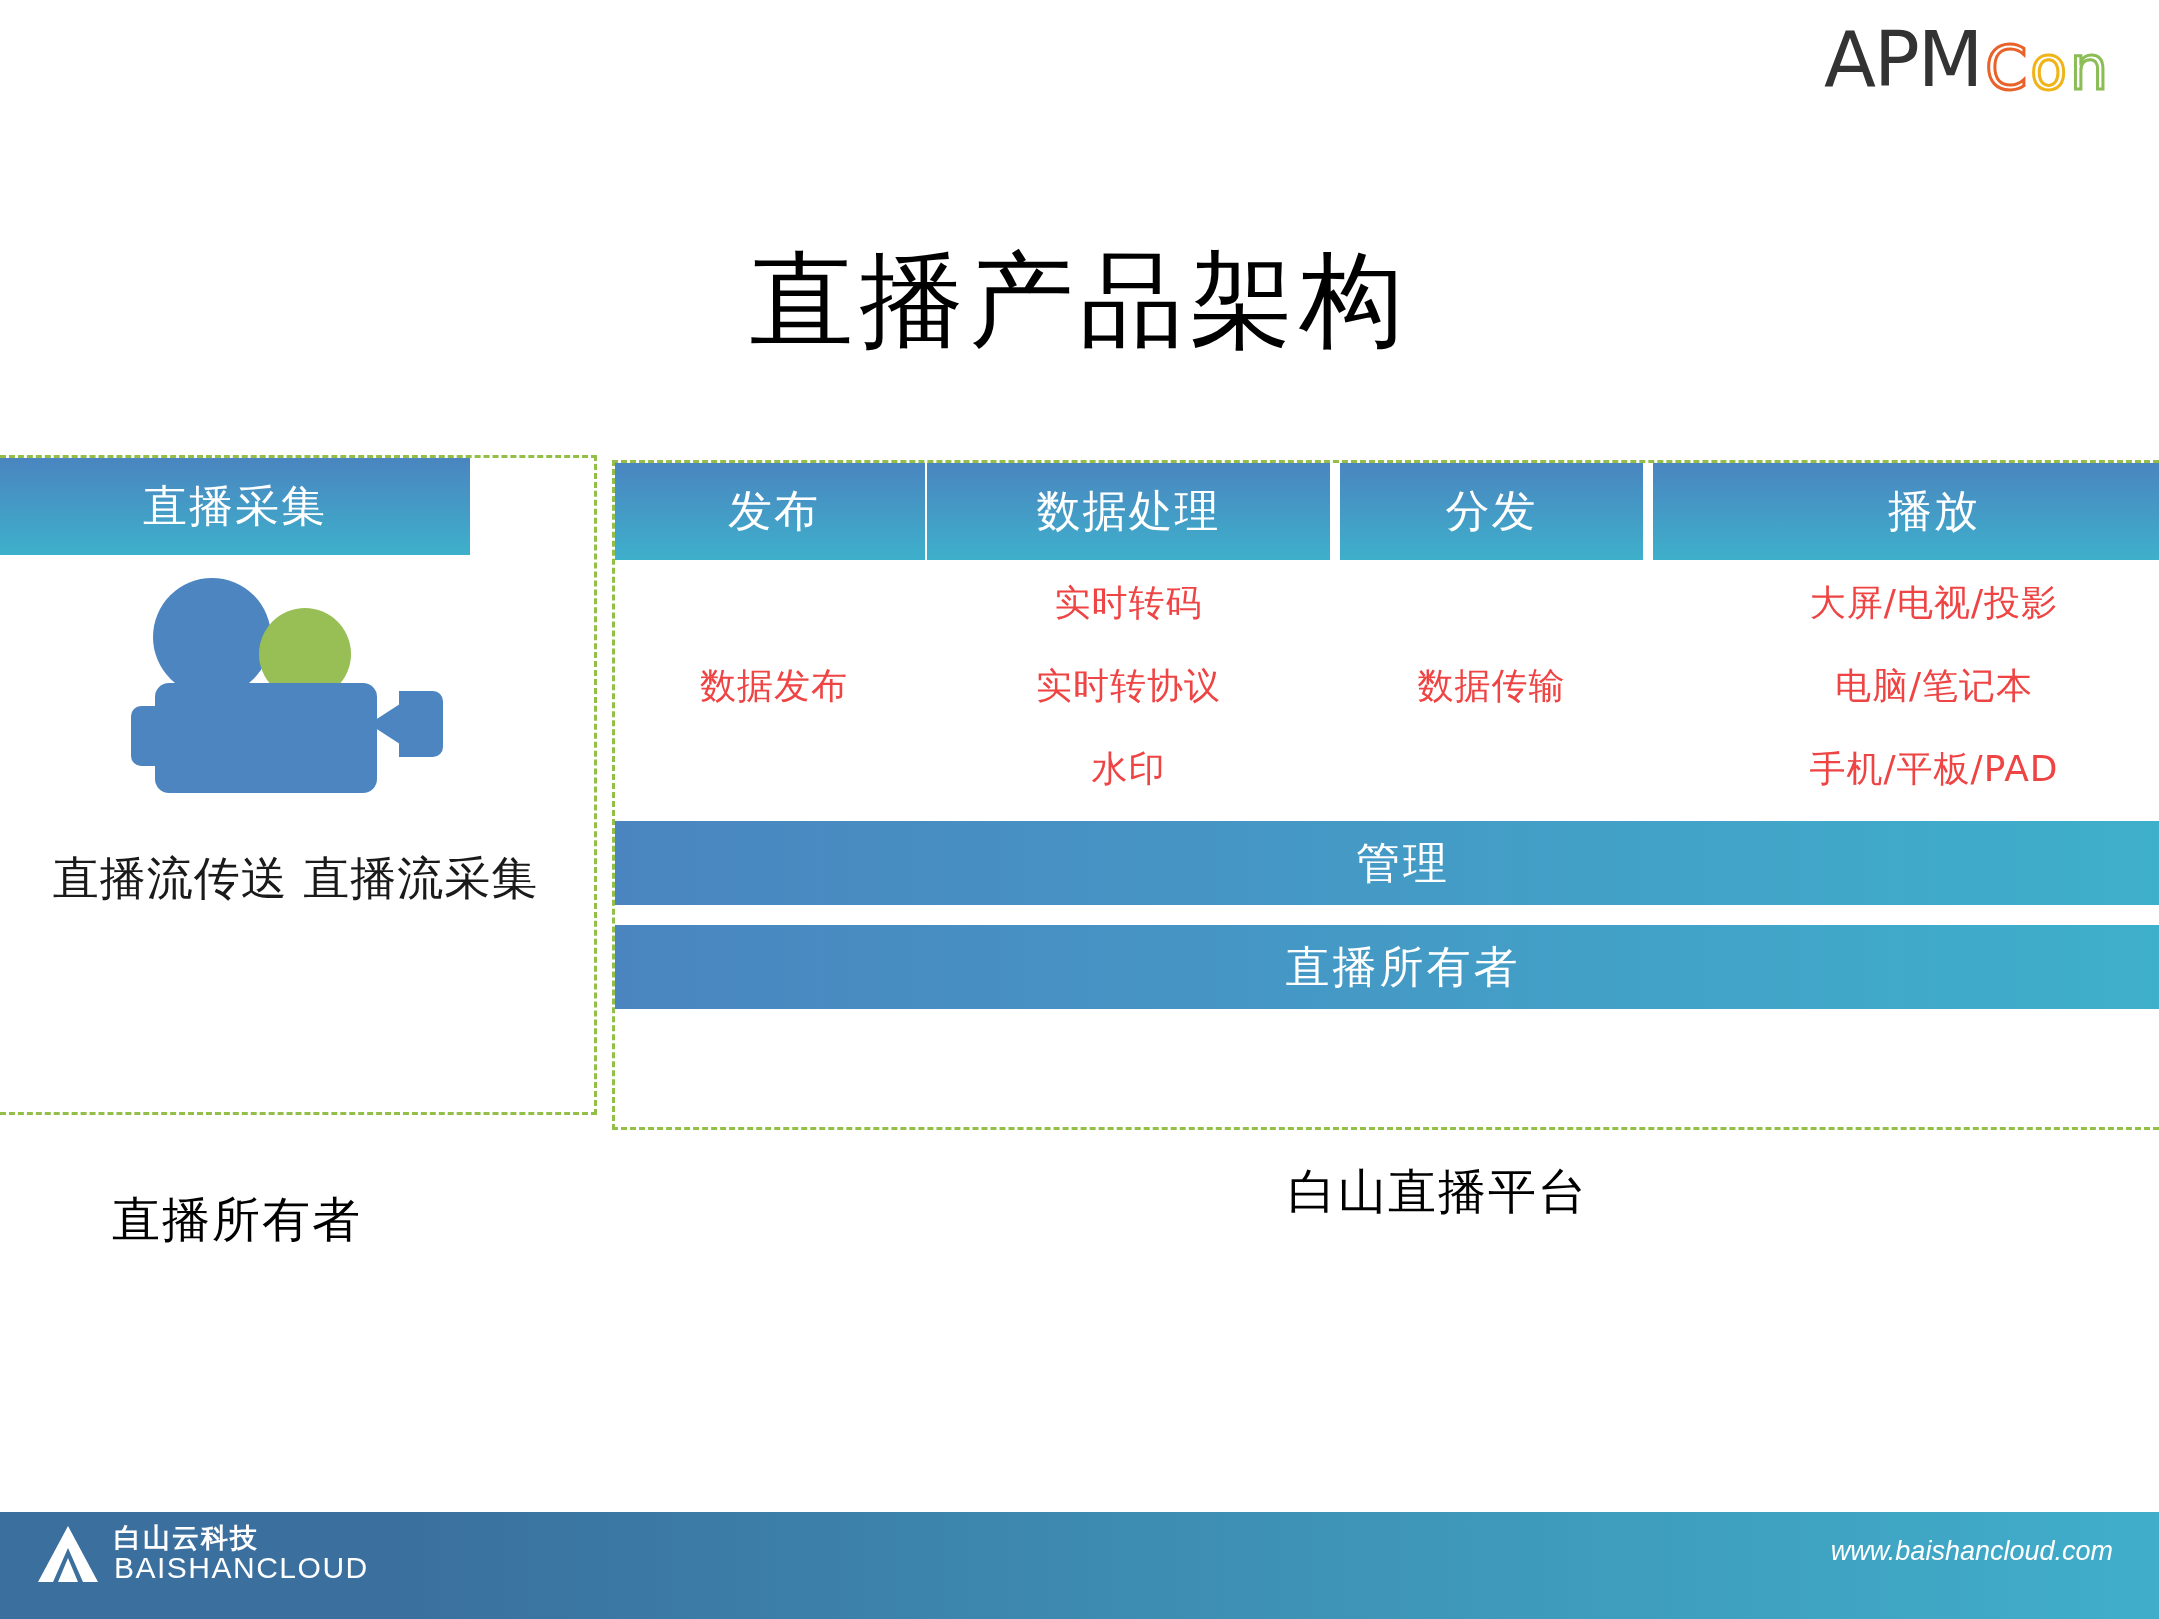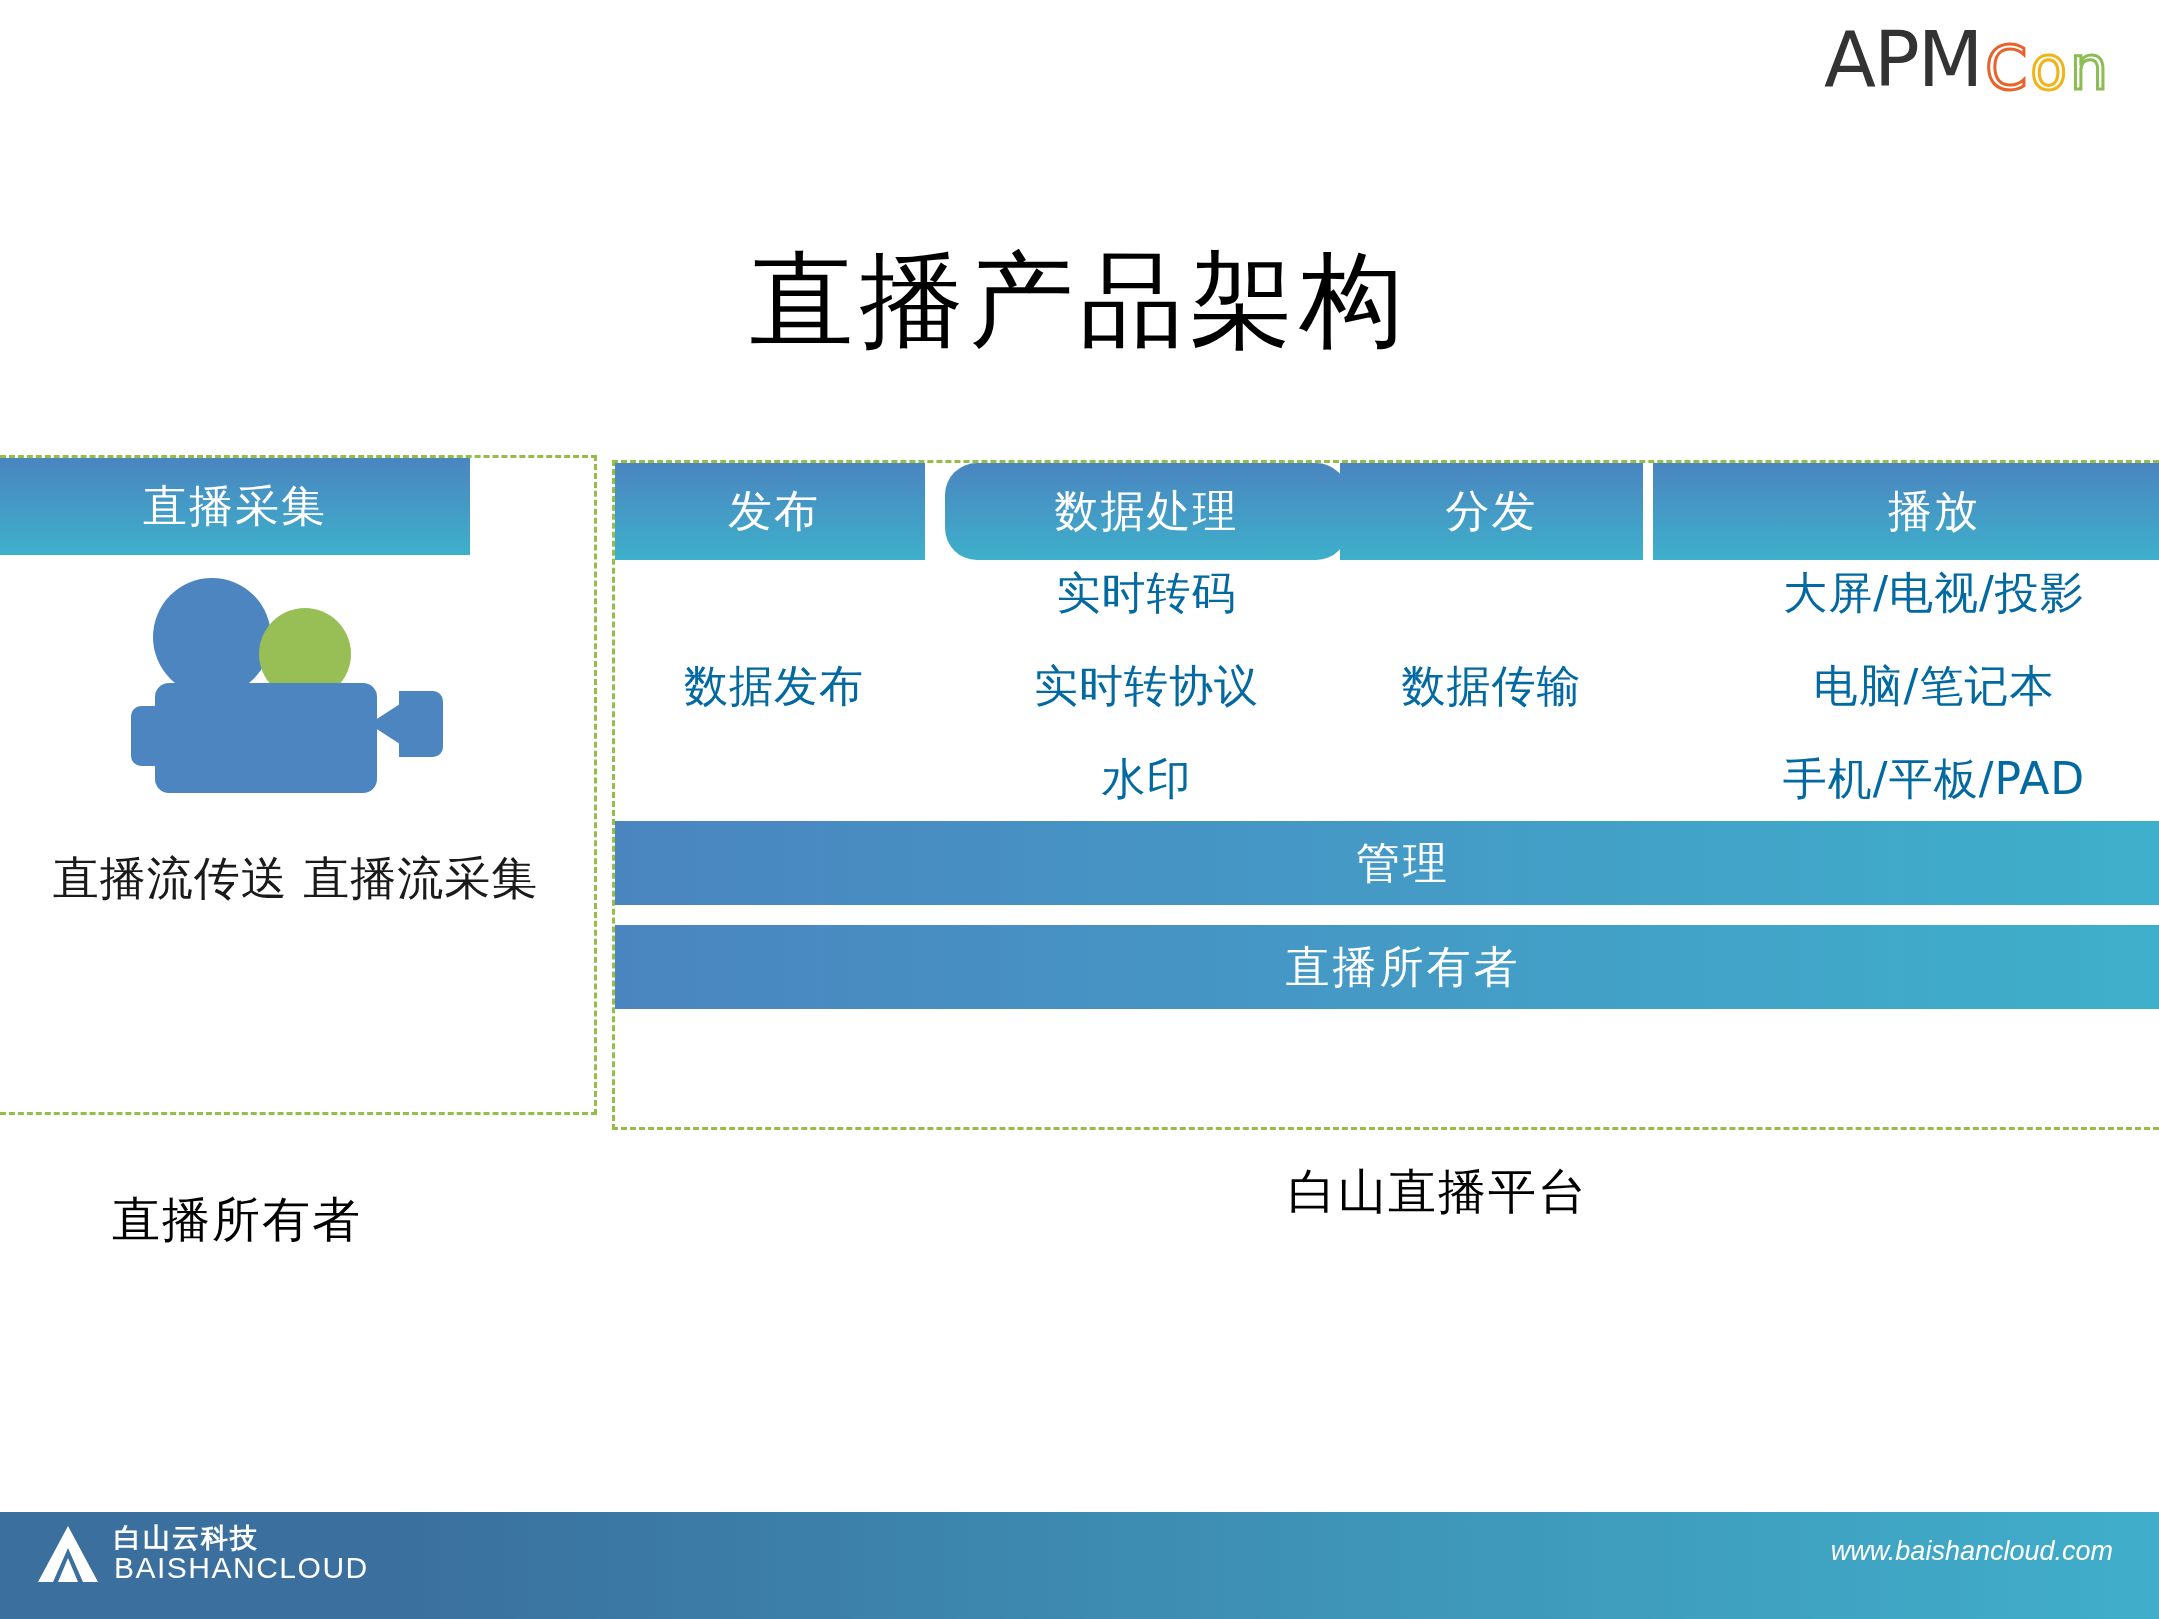--- a/index.html
+++ b/index.html
@@ -61,27 +61,27 @@
   .cam .reel-a{position:absolute;left:22px;top:0px;width:118px;height:118px;border-radius:50%;background:#4d85c0;}
   .cam .reel-b{position:absolute;left:128px;top:30px;width:92px;height:92px;border-radius:50%;background:#97bf55;}
   .cam .body{position:absolute;left:24px;top:105px;width:222px;height:110px;background:#4d85c0;border-radius:14px;}
   .cam .tail{position:absolute;left:0px;top:128px;width:40px;height:60px;background:#4d85c0;border-radius:10px 0 0 10px;}
   .cam .lens{position:absolute;left:238px;top:124px;width:0;height:0;border-top:22px solid transparent;border-bottom:22px solid transparent;border-right:34px solid #4d85c0;}
   .cam .lens2{position:absolute;left:268px;top:113px;width:44px;height:66px;background:#4d85c0;border-radius:0 10px 10px 0;}
 
   
   .col-hdr{position:absolute;top:0px;height:97px;}
   .c1{left:0px;width:302px;padding-left:8px;}
-  .c2{left:330px;width:403px;border-radius:32px;}
+  .c2{left:312px;width:403px;}
   .c3{left:725px;width:303px;}
   .c4{left:1038px;width:506px;padding-left:28px;}
 
   .col-body{position:absolute;top:100px;height:247px;display:flex;flex-direction:column;align-items:center;justify-content:center;gap:34px;}
   .col-body .line{
-    font-size:44px;color:#0369a1;letter-spacing:1px;white-space:nowrap;
+    font-size:36px;color:#ef4444;letter-spacing:1px;white-space:nowrap;
     font-family:"DejaVu Sans","Liberation Sans",sans-serif;
   }
 
   .bar{
     position:absolute;left:0px;width:1544px;height:84px;
     background:linear-gradient(to right,#4a85c0 0%,#3eb0cb 100%);
     color:#ffffff;display:flex;align-items:center;justify-content:center;
     font-size:44px;letter-spacing:3px;
     font-family:"DejaVu Sans","Liberation Sans",sans-serif;
     padding-left:16px;

